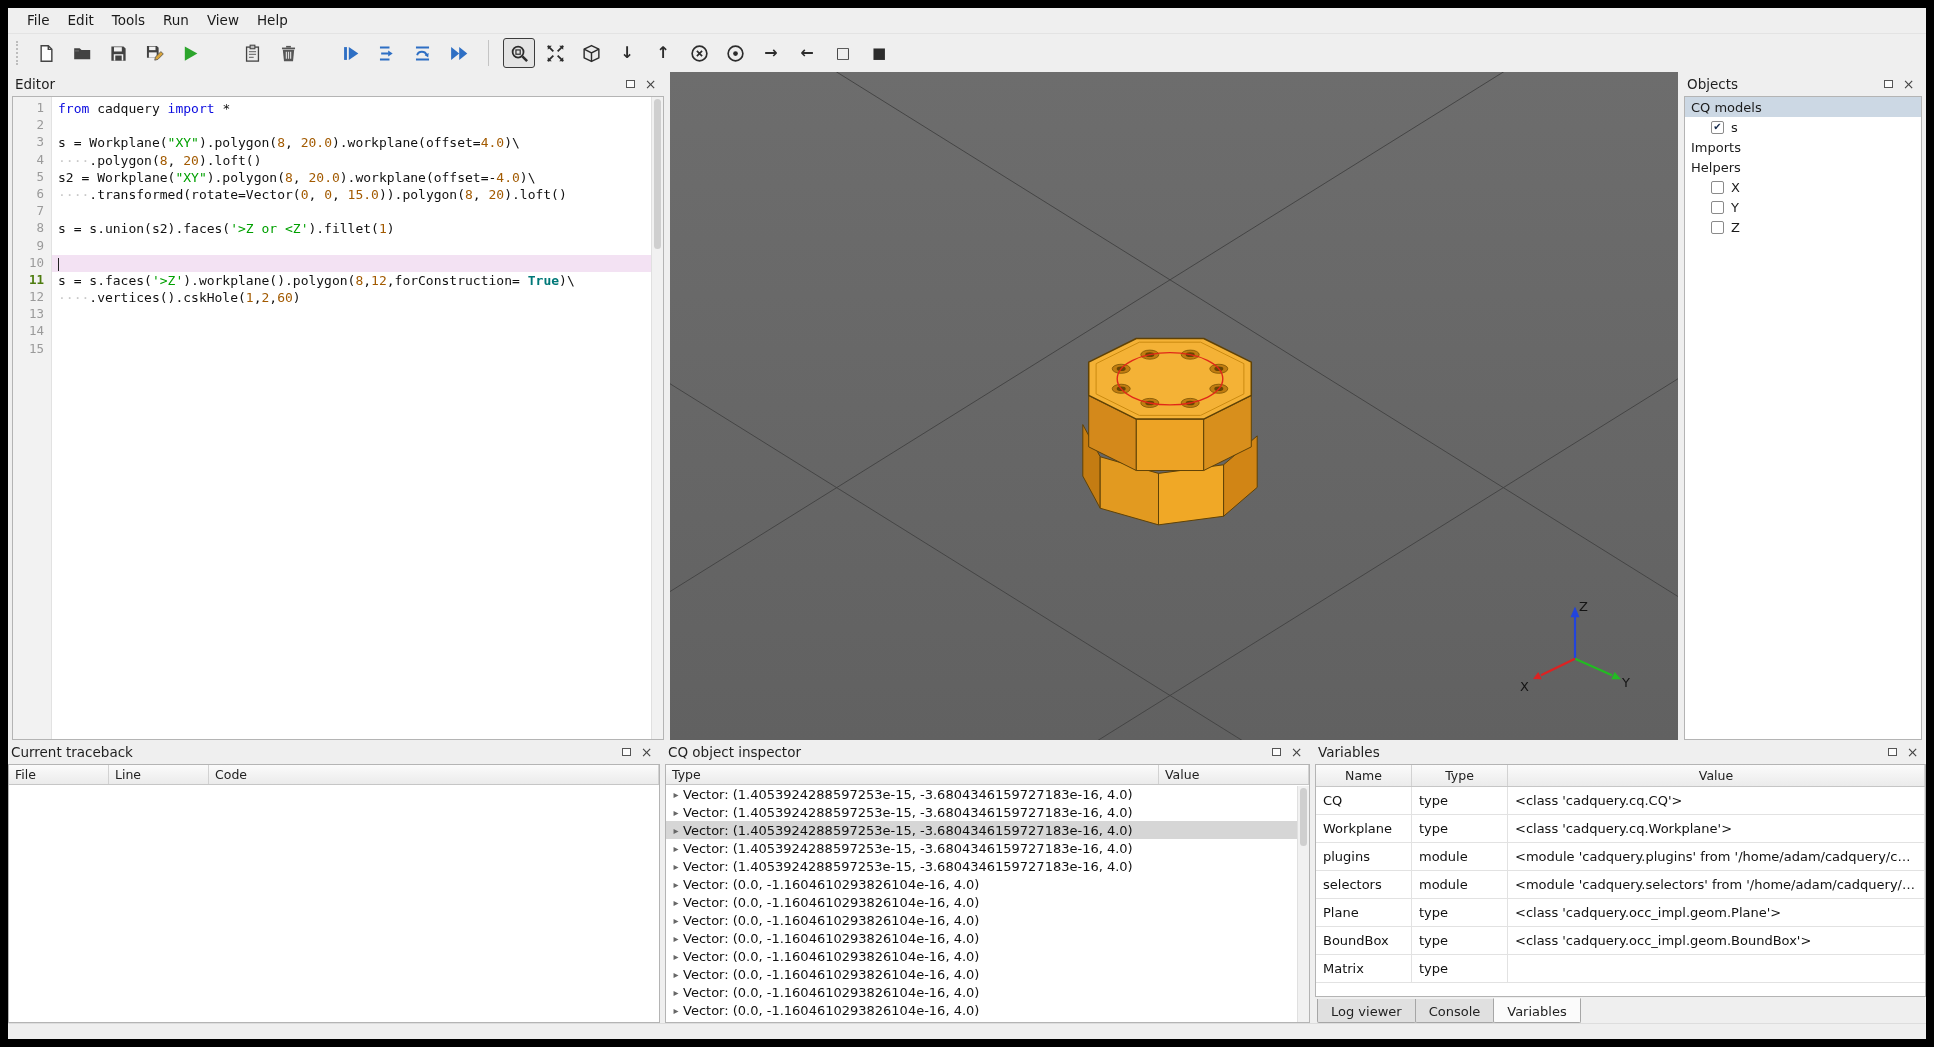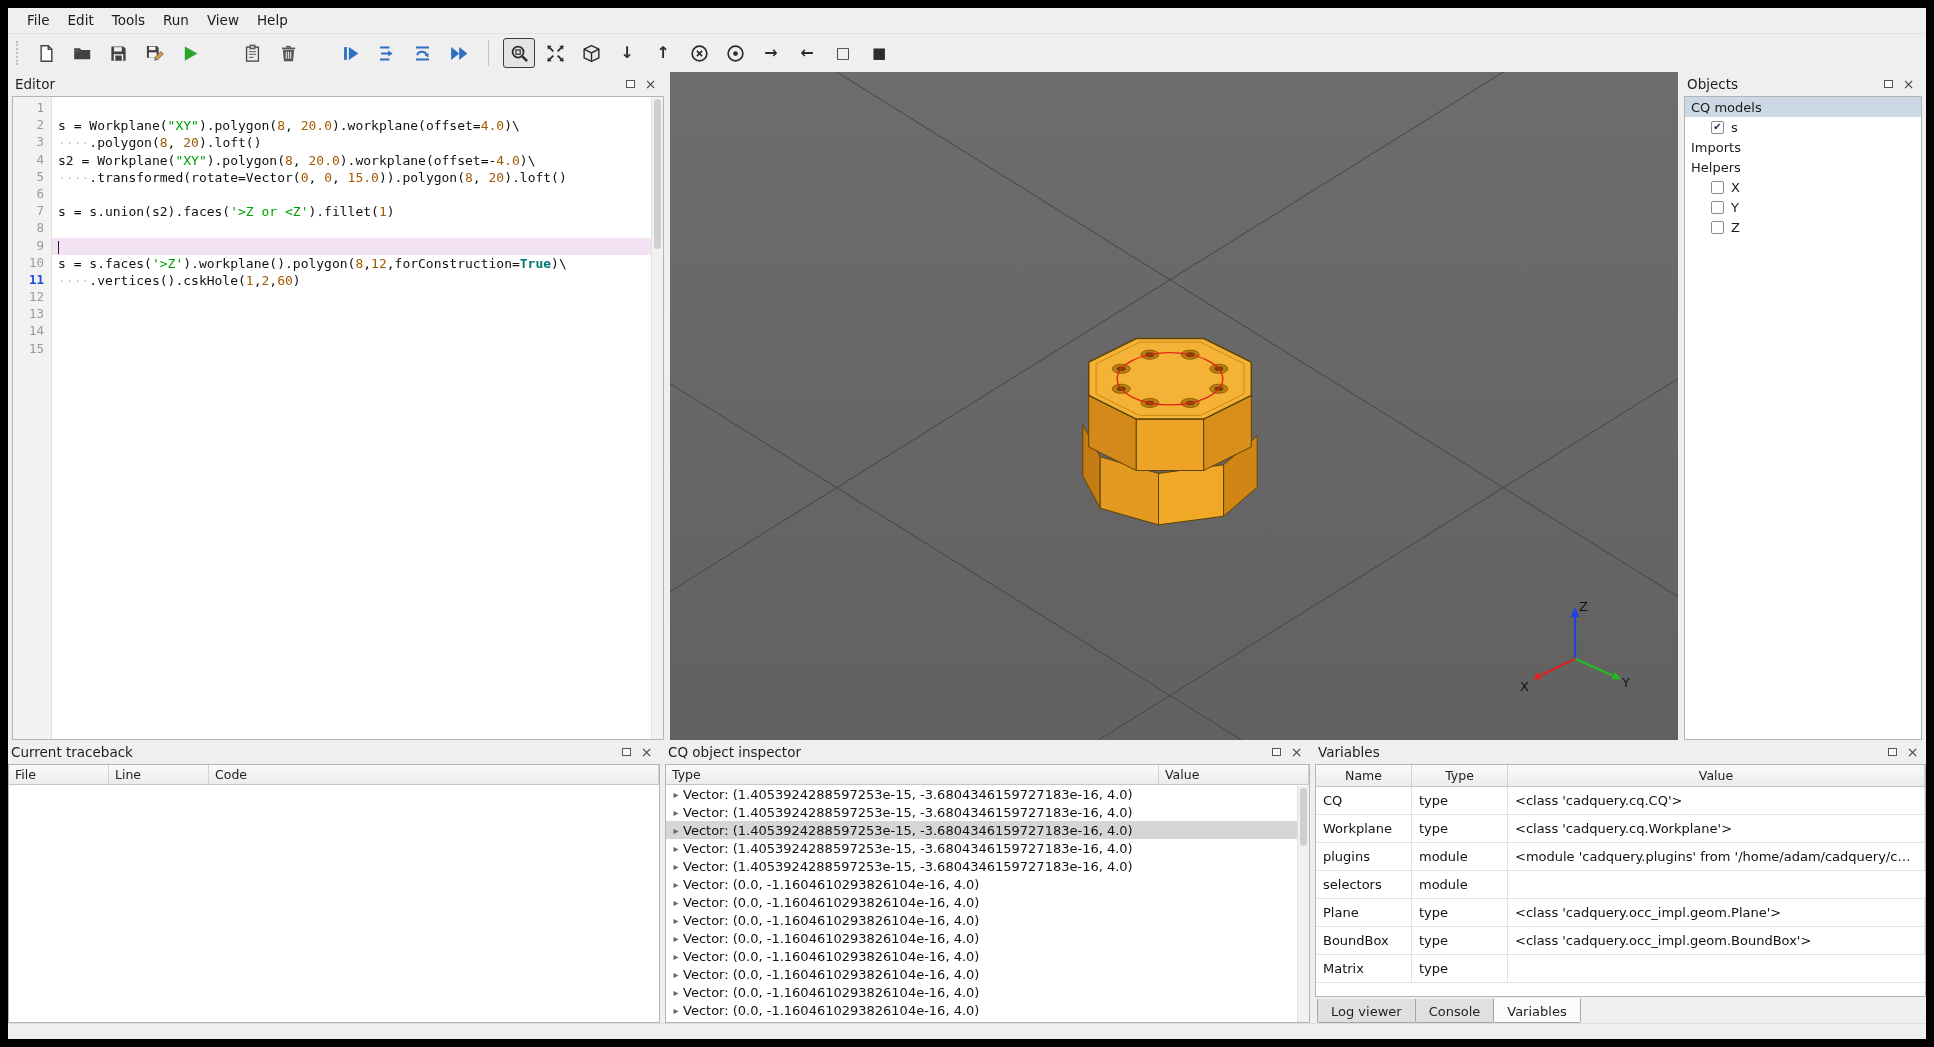--- a/index.html
+++ b/index.html
@@ -27,29 +27,29 @@
   .titlebar-buttons { margin-left:auto; display:flex; gap:5px; padding-right:3px; }
   .dock-btn { width:15px; height:14px; display:flex; align-items:center; justify-content:center; }
   .float-glyph { width:9px; height:8px; border:1px solid #555; background:#fcfcfc; }
   .close-glyph { font-size:14px; color:#444; line-height:1; }
 
   
   .editor-panel { width:652px; }
   .editor-body { flex:1; min-height:0; background:#fff; border:1px solid #b4b4b4; display:flex; position:relative; overflow:hidden; }
   .gutter { width:39px; background:#f2f2f2; border-right:1px solid #e2e2e2; padding-top:3px; }
   .ln-num { height:17.2px; font:12.5px "DejaVu Sans Mono",monospace; color:#9a9a9a; text-align:right; padding-right:7px; }
-  .ln-num.cur { color:#1d4ed8; font-weight:bold; }
+  .ln-num.cur { color:#4d7c0f; font-weight:bold; }
   .code-area { flex:1; padding-top:3px; font:13px "DejaVu Sans Mono",monospace; color:#111; overflow:hidden; }
   .code-line { height:17.2px; line-height:17.2px; white-space:pre; padding-left:6px; }
   .code-line.cur { background:#f3e2f3; }
   .code-line.cur::before { content:""; display:inline-block; width:1px; height:13px; background:#222; vertical-align:middle; margin-right:-1px; }
   .tk-kw { color:#0a0adf; }
   .tk-str { color:#00a000; }
   .tk-num { color:#a25a00; }
-  .tk-true { color:#007878; font-weight:bold; }
+  .tk-true { color:#007878; font-weight:bold;margin-left:8px; }
   .tk-ws { color:#c9c9c9; }
   .v-scrollbar { position:absolute; right:0; top:0; bottom:0; width:12px; background:#f1f1f1; border-left:1px solid #e0e0e0; }
   .v-thumb { position:absolute; left:2px; right:2px; border-radius:4px; background:#cfcfcf; }
 
   
   .viewport { flex:1; position:relative; background:#676767; overflow:hidden; }
   .viewport svg { position:absolute; inset:0; width:100%; height:100%; }
 
   
   .objects-panel { width:238px; }
@@ -252,20 +252,21 @@
             <div class="ln-num">8</div>
             <div class="ln-num">9</div>
             <div class="ln-num">10</div>
             <div class="ln-num cur">11</div>
             <div class="ln-num">12</div>
             <div class="ln-num">13</div>
             <div class="ln-num">14</div>
             <div class="ln-num">15</div>
           </div>
         <div class="code-area">
+            <div class="code-line"><span class="tk-kw">from</span><span> cadquery </span><span class="tk-kw">import</span><span> *</span></div>
             <div class="code-line"></div>
             <div class="code-line"><span>s = Workplane(</span><span class="tk-str">"XY"</span><span>).polygon(</span><span class="tk-num">8</span><span>, </span><span class="tk-num">20.0</span><span>).workplane(offset=</span><span class="tk-num">4.0</span><span>)\</span></div>
             <div class="code-line"><span class="tk-ws">····</span><span>.polygon(</span><span class="tk-num">8</span><span>, </span><span class="tk-num">20</span><span>).loft()</span></div>
             <div class="code-line"><span>s2 = Workplane(</span><span class="tk-str">"XY"</span><span>).polygon(</span><span class="tk-num">8</span><span>, </span><span class="tk-num">20.0</span><span>).workplane(offset=-</span><span class="tk-num">4.0</span><span>)\</span></div>
             <div class="code-line"><span class="tk-ws">····</span><span>.transformed(rotate=Vector(</span><span class="tk-num">0</span><span>, </span><span class="tk-num">0</span><span>, </span><span class="tk-num">15.0</span><span>)).polygon(</span><span class="tk-num">8</span><span>, </span><span class="tk-num">20</span><span>).loft()</span></div>
             <div class="code-line"></div>
             <div class="code-line"><span>s = s.union(s2).faces(</span><span class="tk-str">'&gt;Z or &lt;Z'</span><span>).fillet(</span><span class="tk-num">1</span><span>)</span></div>
             <div class="code-line"></div>
             <div class="code-line cur"></div>
             <div class="code-line"><span>s = s.faces(</span><span class="tk-str">'&gt;Z'</span><span>).workplane().polygon(</span><span class="tk-num">8</span><span>,</span><span class="tk-num">12</span><span>,forConstruction=</span><span class="tk-true">True</span><span>)\</span></div>
@@ -520,20 +521,21 @@
               <div class="var-cell" style="flex: 1 1 0%;">&lt;class 'cadquery.cq.Workplane'&gt;</div>
             </div>
             <div class="var-row">
               <div class="var-cell" style="width: 96px;">plugins</div>
               <div class="var-cell" style="width: 96px;">module</div>
               <div class="var-cell" style="flex: 1 1 0%;">&lt;module 'cadquery.plugins' from '/home/adam/cadquery/c…</div>
             </div>
             <div class="var-row">
               <div class="var-cell" style="width: 96px;">selectors</div>
               <div class="var-cell" style="width: 96px;">module</div>
+              <div class="var-cell" style="flex: 1 1 0%;">&lt;module 'cadquery.selectors' from '/home/adam/cadquery/…</div>
             </div>
             <div class="var-row">
               <div class="var-cell" style="width: 96px;">Plane</div>
               <div class="var-cell" style="width: 96px;">type</div>
               <div class="var-cell" style="flex: 1 1 0%;">&lt;class 'cadquery.occ_impl.geom.Plane'&gt;</div>
             </div>
             <div class="var-row">
               <div class="var-cell" style="width: 96px;">BoundBox</div>
               <div class="var-cell" style="width: 96px;">type</div>
               <div class="var-cell" style="flex: 1 1 0%;">&lt;class 'cadquery.occ_impl.geom.BoundBox'&gt;</div>

